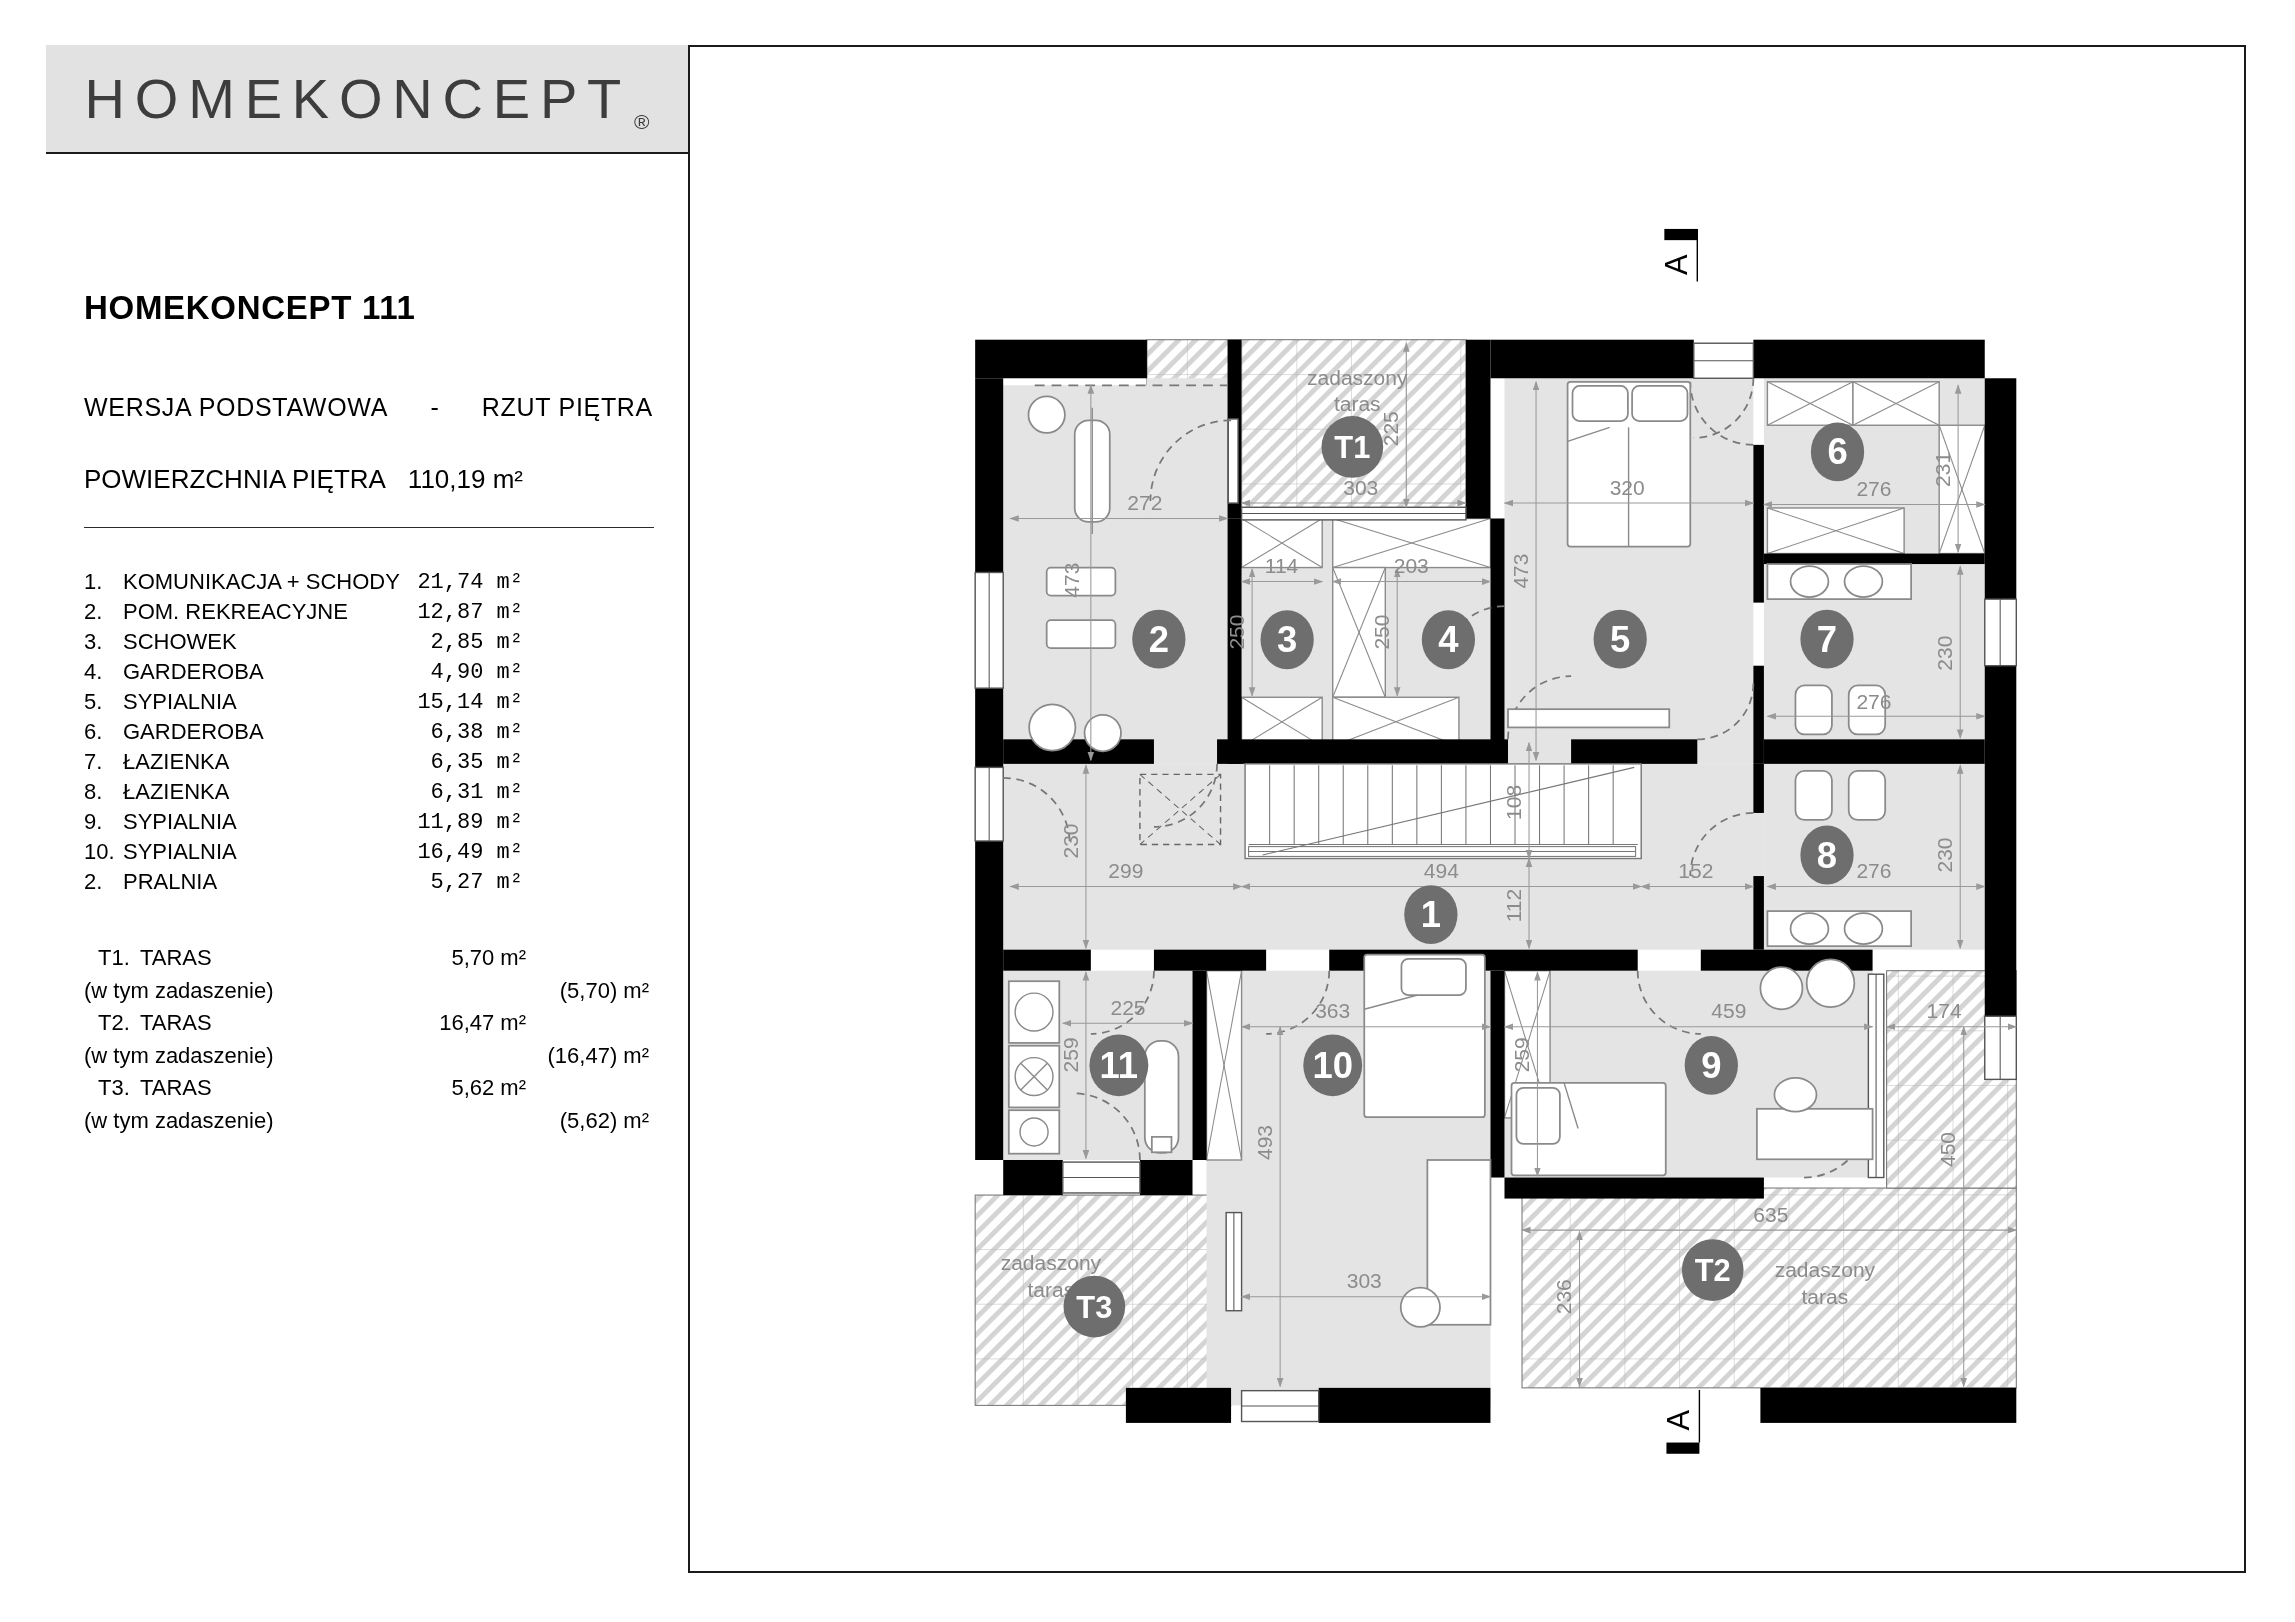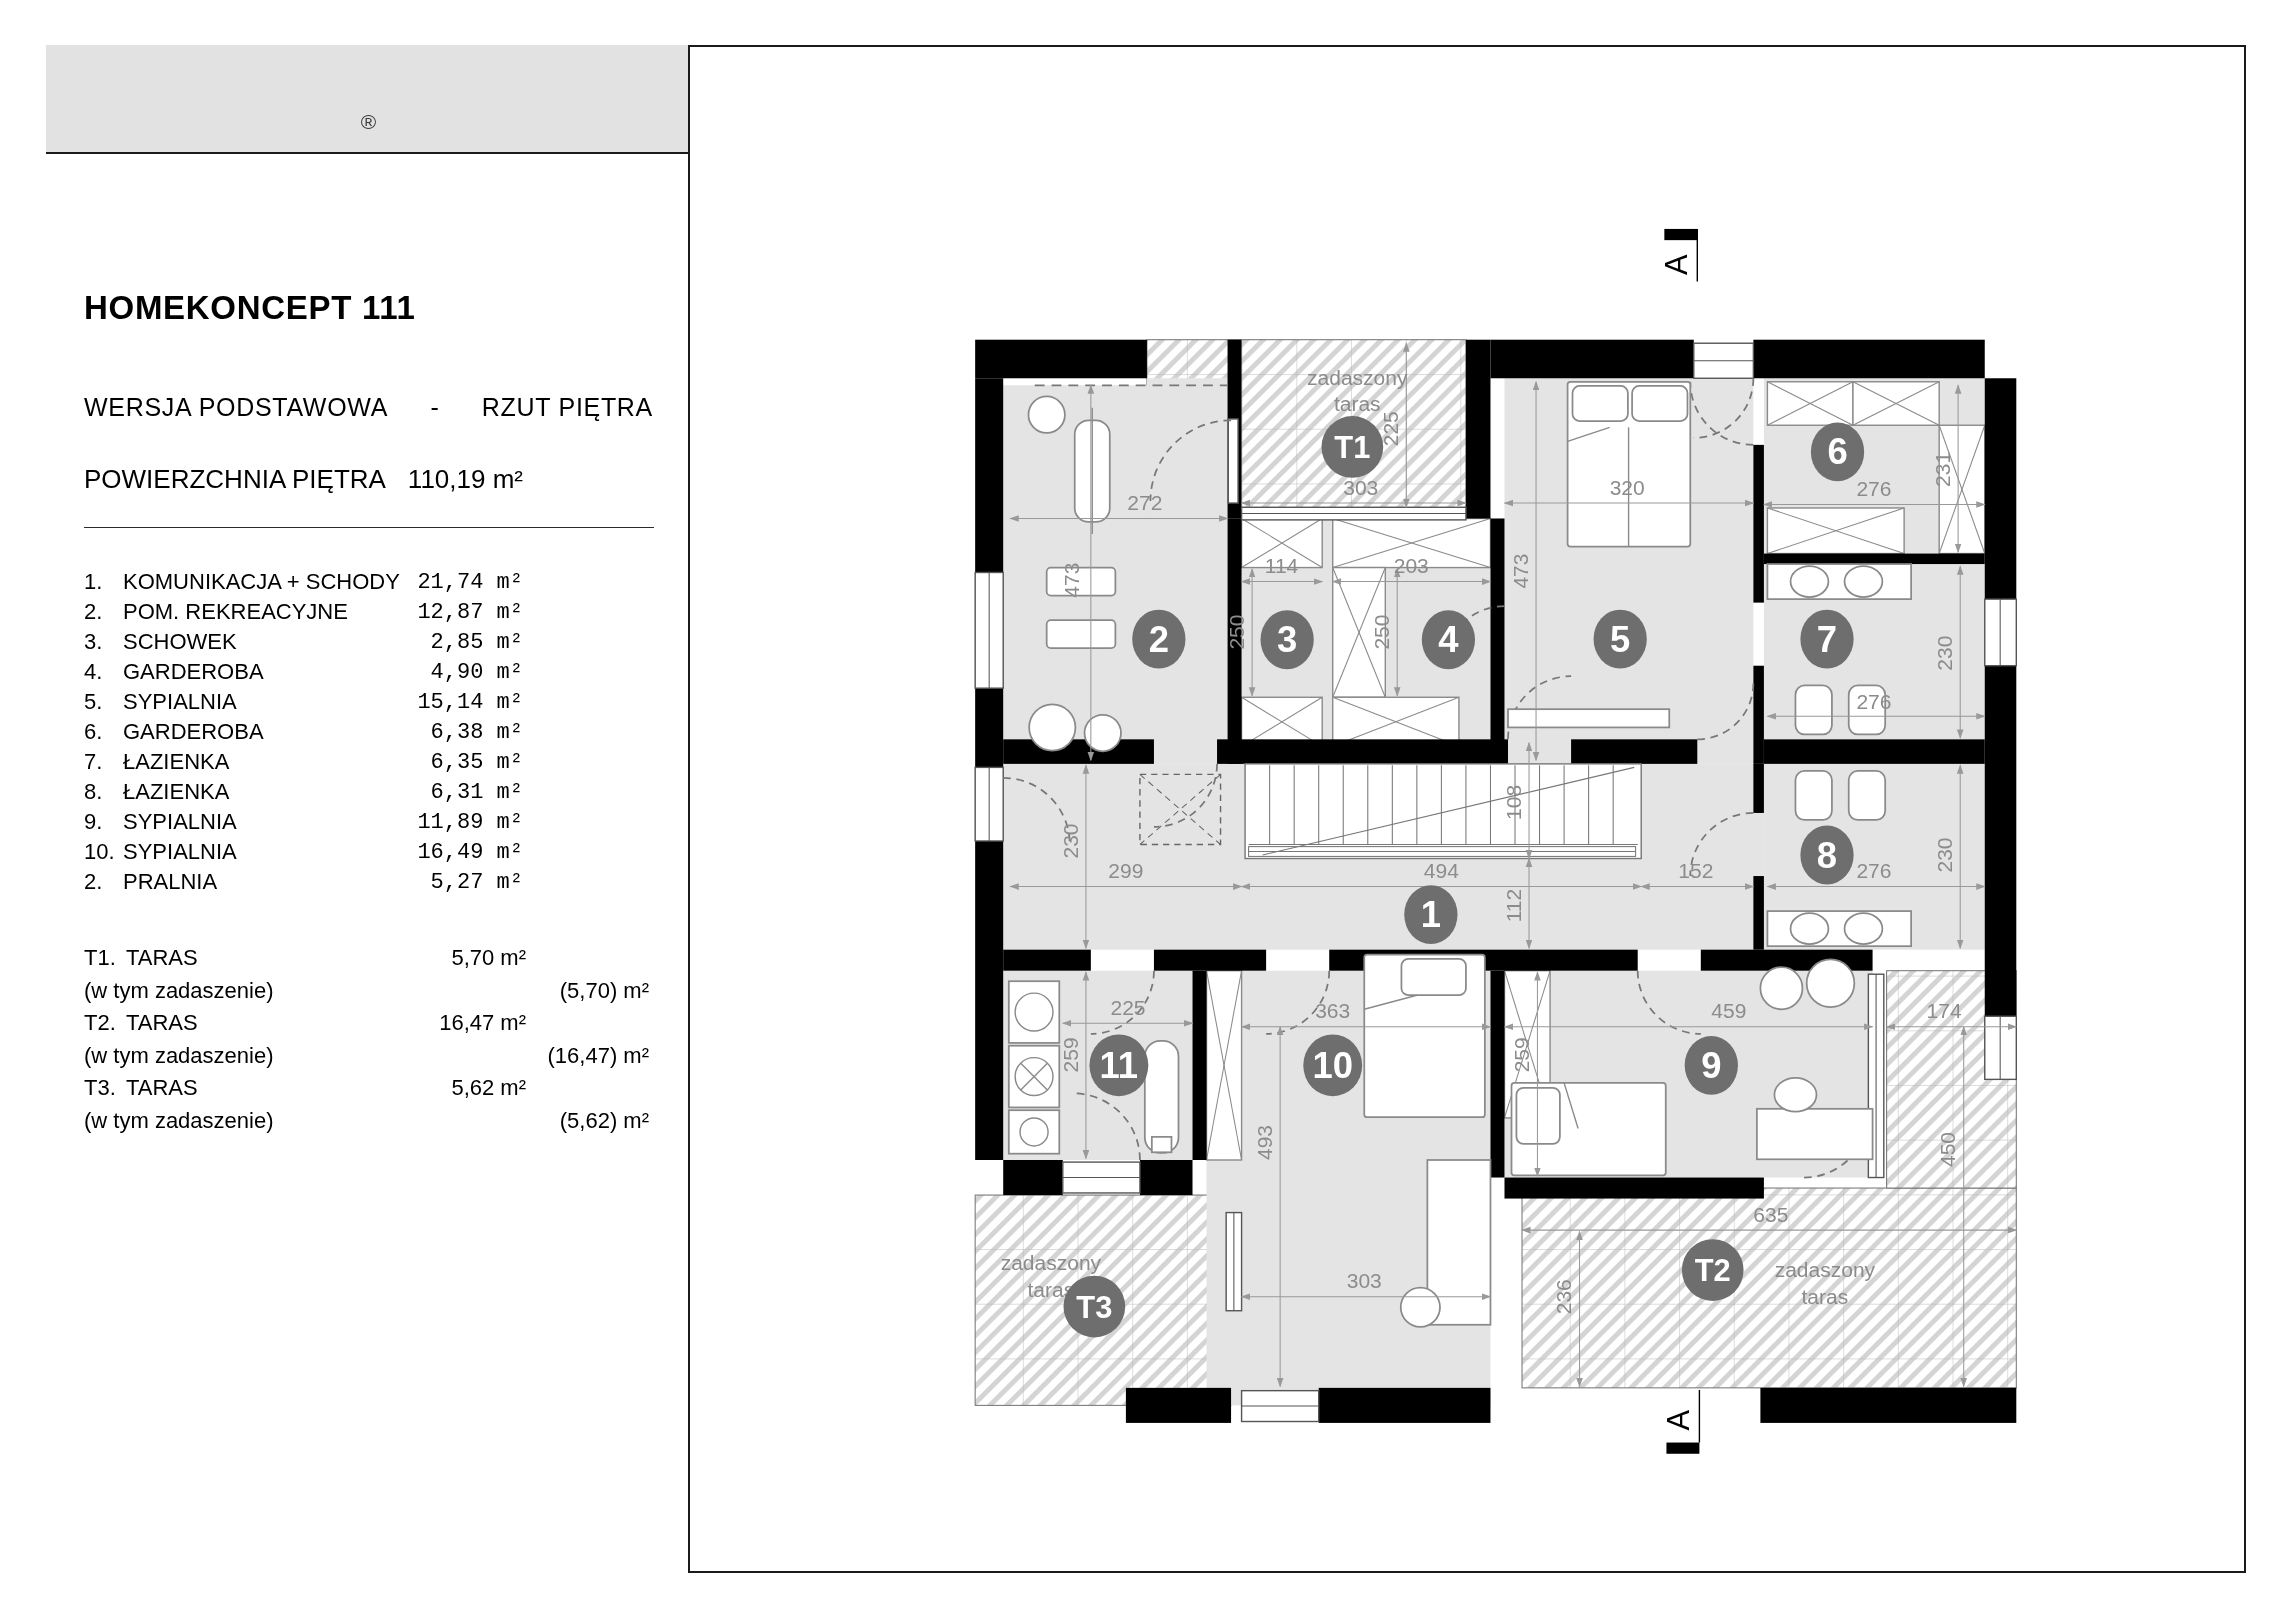--- a/index.html
+++ b/index.html
@@ -13,21 +13,21 @@
   .version-row{position:absolute;left:38px;right:35px;top:348px;display:flex;justify-content:space-between;font-size:25px;letter-spacing:0.7px;}
   .area-row{position:absolute;left:38px;right:165px;top:419px;display:flex;justify-content:space-between;font-size:26px;font-weight:normal;}
   .rule{position:absolute;left:38px;right:34px;top:482px;border-top:1.4px solid #2a2a2a;}
   .room-list{position:absolute;left:38px;right:165px;top:522px;font-size:22px;}
   .room-row{display:flex;height:30px;align-items:center;}
   .room-row .num{width:39px;}
   .room-row .name{flex:1;}
   .room-row .val{margin-left:auto;font-family:Liberation Mono, monospace;}
   .terrace-list{position:absolute;left:38px;right:39px;top:897px;font-size:22px;}
   .t-main{display:flex;height:32px;align-items:center;}
-  .t-main .num{width:42px;}
+  .t-main .num{width:42px;margin-left:14px;}
   .t-main .val{margin-left:auto;padding-right:123px;}
   .t-sub{display:flex;height:33px;align-items:center;}
   .t-sub .note{}
   .t-sub .val{margin-left:auto;}
   .plan-wrap{position:absolute;left:968px;top:210px;width:1080px;height:1269px;}
   svg{display:block;}
   svg text{font-family:"Liberation Sans",sans-serif;}
   .wall{fill:#000;}
   .floor{fill:#e4e4e4;}
   .wd{fill:#fff;stroke:#8a8a8a;stroke-width:2px;}
@@ -46,20 +46,21 @@
   .sect{fill:#000;font-size:44px;text-anchor:middle;}
   .stair{stroke:#777;stroke-width:1.5px;fill:none;}
 </style>
 </head>
 <body>
 
 <div class="frame"></div>
 
 <aside class="sidebar">
   <div class="logo-box">
+    <span class="logo-text">HOMEKONCEPT</span>
       <span class="logo-reg">®</span>
   </div>
   <h1 class="title">HOMEKONCEPT 111</h1>
   <div class="version-row">
     <span>WERSJA  PODSTAWOWA</span>
     <span>-</span>
     <span>RZUT PIĘTRA</span>
   </div>
   <div class="area-row">
     <span>POWIERZCHNIA PIĘTRA</span>

